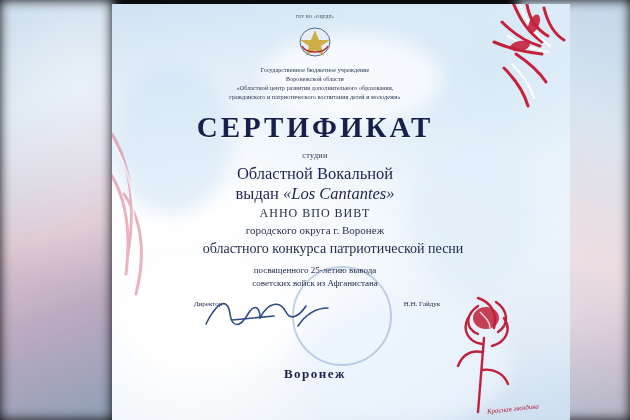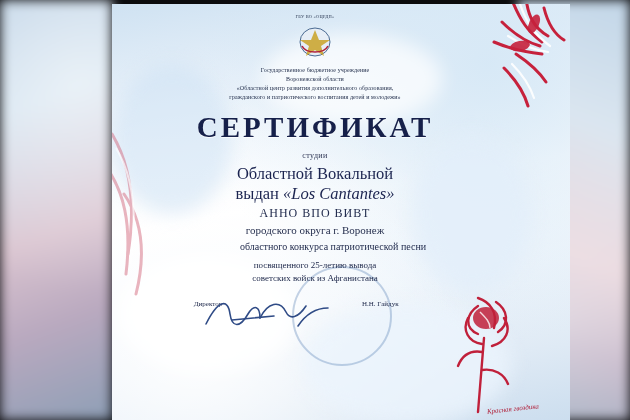--- a/index.html
+++ b/index.html
@@ -171,21 +171,21 @@
     font-size: 11px;
     color: #27304f;
   }
   .role {
     margin-top: 16px;
     font-size: 8.5px;
     color: #27304f;
   }
   .contest-line {
     margin-top: 5px;
-    font-size: 10px;
+    font-size: 14px;
     color: #212b4d;
     padding-left: 36px;
   }
   .contest-name {
     margin-top: 7px;
     font-size: 13px;
     font-weight: bold;
     color: #1a2349;
   }
   .dedication {
@@ -199,21 +199,21 @@
     left: 0;
     right: 0;
     top: 296px;
     display: flex;
     justify-content: space-between;
     padding: 0 36px;
     font-size: 7px;
     color: #222c4e;
   }
   .sign-row .slot { position: relative; width: 120px; }
-  .sign-row .slot.right { text-align: left; font-family: Liberation Serif, serif; }
+  .sign-row .slot.right { text-align: center; font-family: Liberation Serif, serif; }
   .signature {
     position: absolute;
     left: 54px;
     top: -6px;
     width: 130px;
     height: 40px;
     pointer-events: none;
   }
   .city {
     position: absolute;
@@ -363,17 +363,18 @@
               <path d="M96 32 C104 20, 114 14, 126 14"></path>
               <path d="M30 26 L72 22"></path>
             </g>
           </svg>
         </div>
         <div class="slot right">
           <span>Н.Н. Гайдук</span>
         </div>
       </div>
 
+      <div class="city">Воронеж</div>
     </div>
 
     <div class="logo-text">Красная гвоздика</div>
   </div>
 </div>
 
 </body></html>

